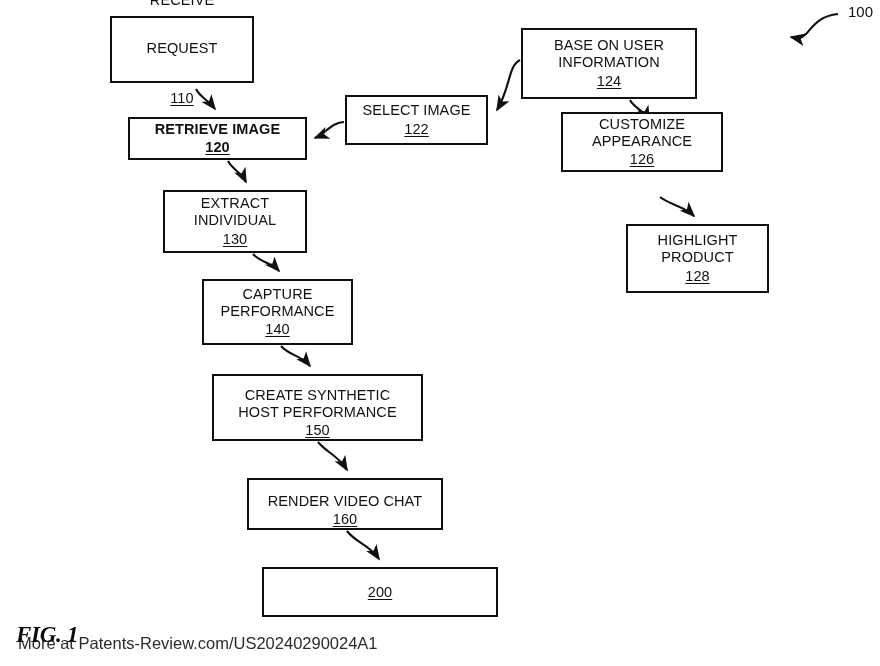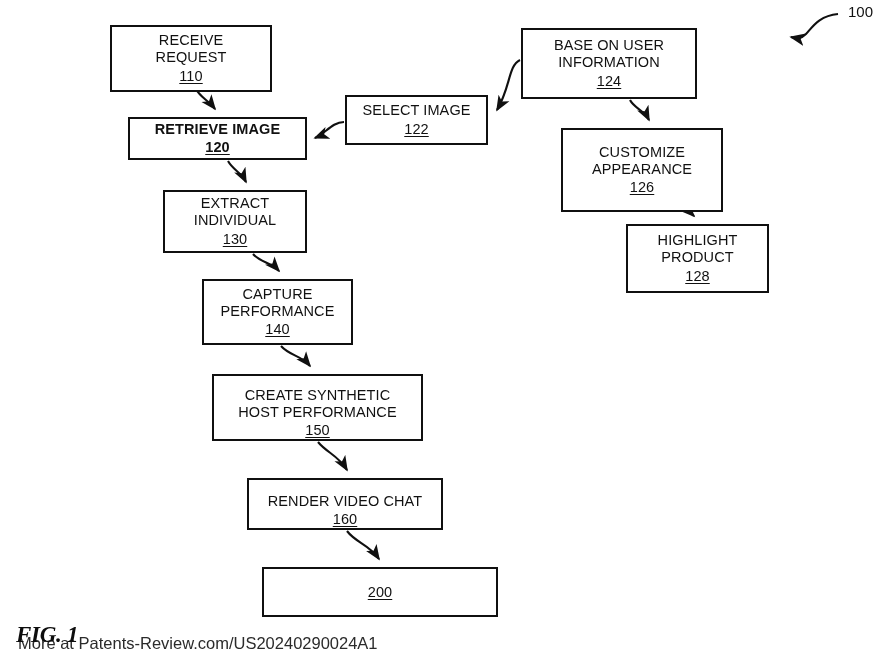--- a/index.html
+++ b/index.html
@@ -108,39 +108,39 @@
     <path d="M281,346 C290,356 301,355 310,366" fill="none" stroke="#101010" stroke-width="2.1" marker-end="url(#arrowhead)"></path>
 
     <path d="M318,442 C327,453 338,455 347,470" fill="none" stroke="#101010" stroke-width="2.1" marker-end="url(#arrowhead)"></path>
 
     <path d="M347,531 C356,543 369,544 379,559" fill="none" stroke="#101010" stroke-width="2.1" marker-end="url(#arrowhead)"></path>
 
     <path d="M838,14 C818,16 812,28 806,34 C800,40 796,38 791,37" fill="none" stroke="#101010" stroke-width="2.1" marker-end="url(#arrowhead)"></path>
   </svg>
 
   <div id="nodes-layer">
-      <div class="node-box" style="left: 110px; top: 25px; width: 162px; height: 67px;">
+      <div class="node-box" style="left: 110px; top: 16px; width: 144px; height: 67px; gap: 31px;">
         <span class="node-line">RECEIVE</span>
         <span class="node-line">REQUEST</span>
         <span class="node-ref">110</span>
       </div>
       <div class="node-box" style="left: 345px; top: 95px; width: 143px; height: 50px;">
         <span class="node-line">SELECT IMAGE</span>
         <span class="node-ref">122</span>
       </div>
       <div class="node-box" style="left: 521px; top: 28px; width: 176px; height: 71px;">
         <span class="node-line">BASE ON USER</span>
         <span class="node-line">INFORMATION</span>
         <span class="node-ref">124</span>
       </div>
       <div class="node-box" style="left: 128px; top: 117px; width: 179px; height: 43px; font-weight: bold;">
         <span class="node-line">RETRIEVE IMAGE</span>
         <span class="node-ref">120</span>
       </div>
-      <div class="node-box" style="left: 561px; top: 128px; width: 162px; height: 84px;">
+      <div class="node-box" style="left: 561px; top: 112px; width: 162px; height: 60px;">
         <span class="node-line">CUSTOMIZE</span>
         <span class="node-line">APPEARANCE</span>
         <span class="node-ref">126</span>
       </div>
       <div class="node-box" style="left: 163px; top: 190px; width: 144px; height: 63px;">
         <span class="node-line">EXTRACT</span>
         <span class="node-line">INDIVIDUAL</span>
         <span class="node-ref">130</span>
       </div>
       <div class="node-box" style="left: 626px; top: 224px; width: 143px; height: 69px;">

